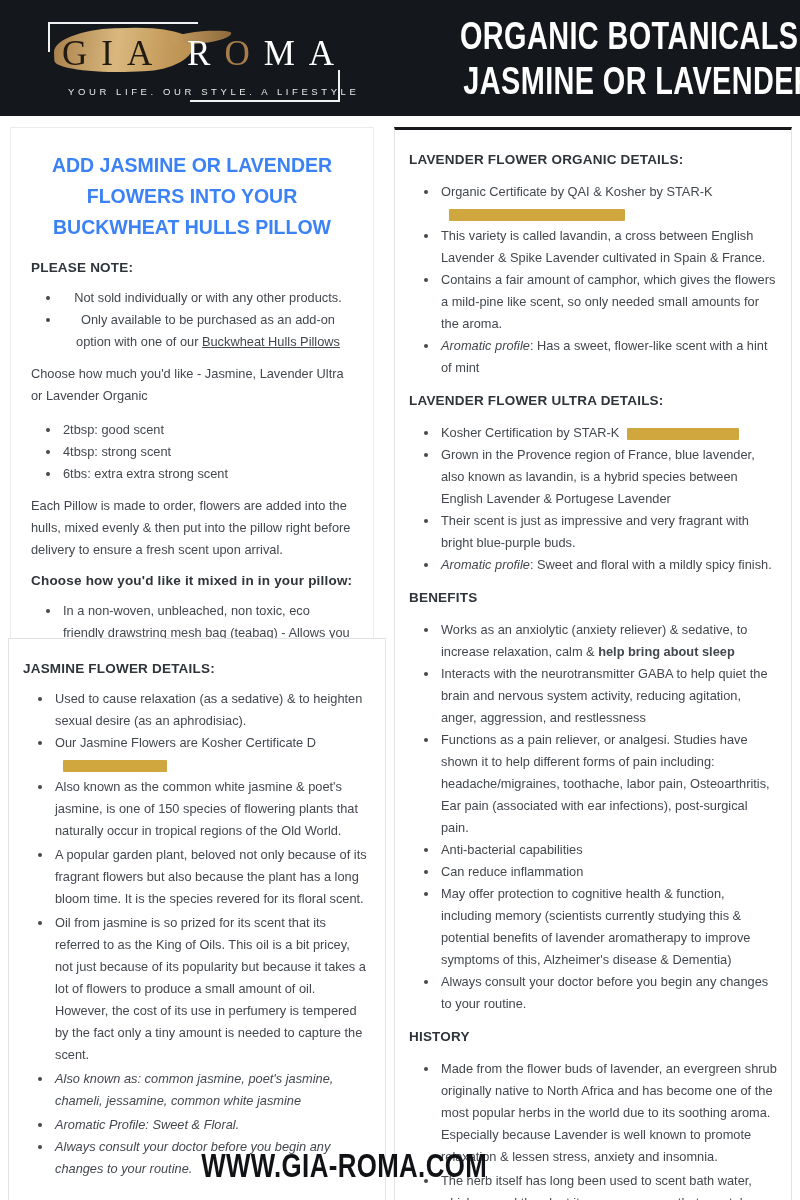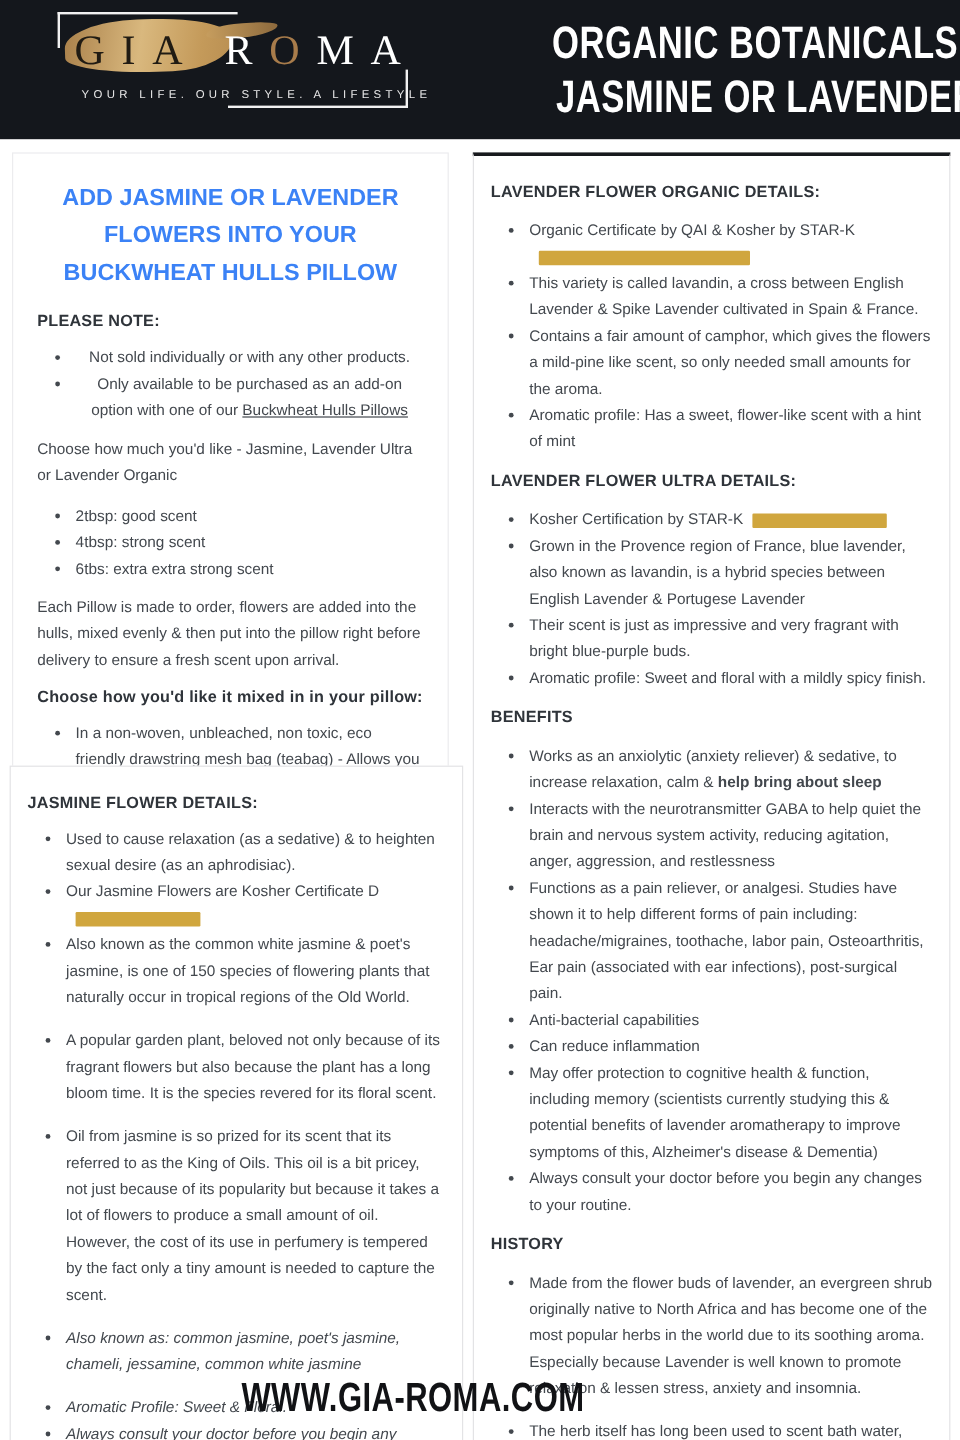--- a/index.html
+++ b/index.html
@@ -5,21 +5,21 @@
   * { margin:0; padding:0; box-sizing:border-box; }
   html,body { width:800px; }
   body {
     width:800px; height:1200px; position:relative; background:#ffffff;
     font-family:"Liberation Sans", sans-serif; color:#43484e; overflow:hidden;
   }
 
   
   .header {
     position:absolute; left:0; top:0; width:800px; height:116px;
-    background:#14171c; display:flex; align-items:flex-start;
+    background:#14171c; display:flex; align-items:flex-end;
   }
   .logo { position:relative; width:350px; height:104px; margin-left:18px; }
   .bracket-tl {
     position:absolute; left:30px; top:10px; width:150px; height:30px;
     border-top:2px solid #f2f2f2; border-left:2px solid #f2f2f2;
   }
   .bracket-br {
     position:absolute; right:28px; bottom:14px; width:150px; height:32px;
     border-bottom:2px solid #f2f2f2; border-right:2px solid #f2f2f2;
   }
@@ -64,23 +64,23 @@
     color:#3b82f6; font-weight:bold; font-size:19.5px; line-height:1.6;
     text-align:center; margin:4px 6px 16px 6px;
   }
   .section-heading { color:#2f343a; font-weight:bold; font-size:13.5px; margin:10px 0 12px 0; letter-spacing:0.2px; }
   .right-card .section-heading { margin:12px 0 14px 0; }
   p, li { font-size:12.8px; line-height:1.72; color:#43484e; }
   .intro-card p { margin-bottom:12px; }
   ul { list-style:disc; padding-left:30px; margin-bottom:12px; }
   ul.tight { margin-bottom:10px; }
   li { padding-left:2px; }
-  li.gap { margin-top:14px; }
+  li.gap { margin-top:2px; }
   li.italic { font-style:italic; }
-  .lead-italic { }
+  .lead-italic { font-style:italic; }
   .bold { font-weight:bold;margin-top:33px; }
   .centered-li { text-align:center; }
   .note-link { text-decoration:underline; color:#43484e; cursor:pointer; }
   ul.sub { margin:0 0 0 4px; padding-left:26px; }
   .right-card ul { margin-bottom:14px; }
   .history-heading { margin-left:-8px; }
 
   
   .gold-bar {
     display:inline-block; height:12px; background:#d0a63e; vertical-align:middle;

